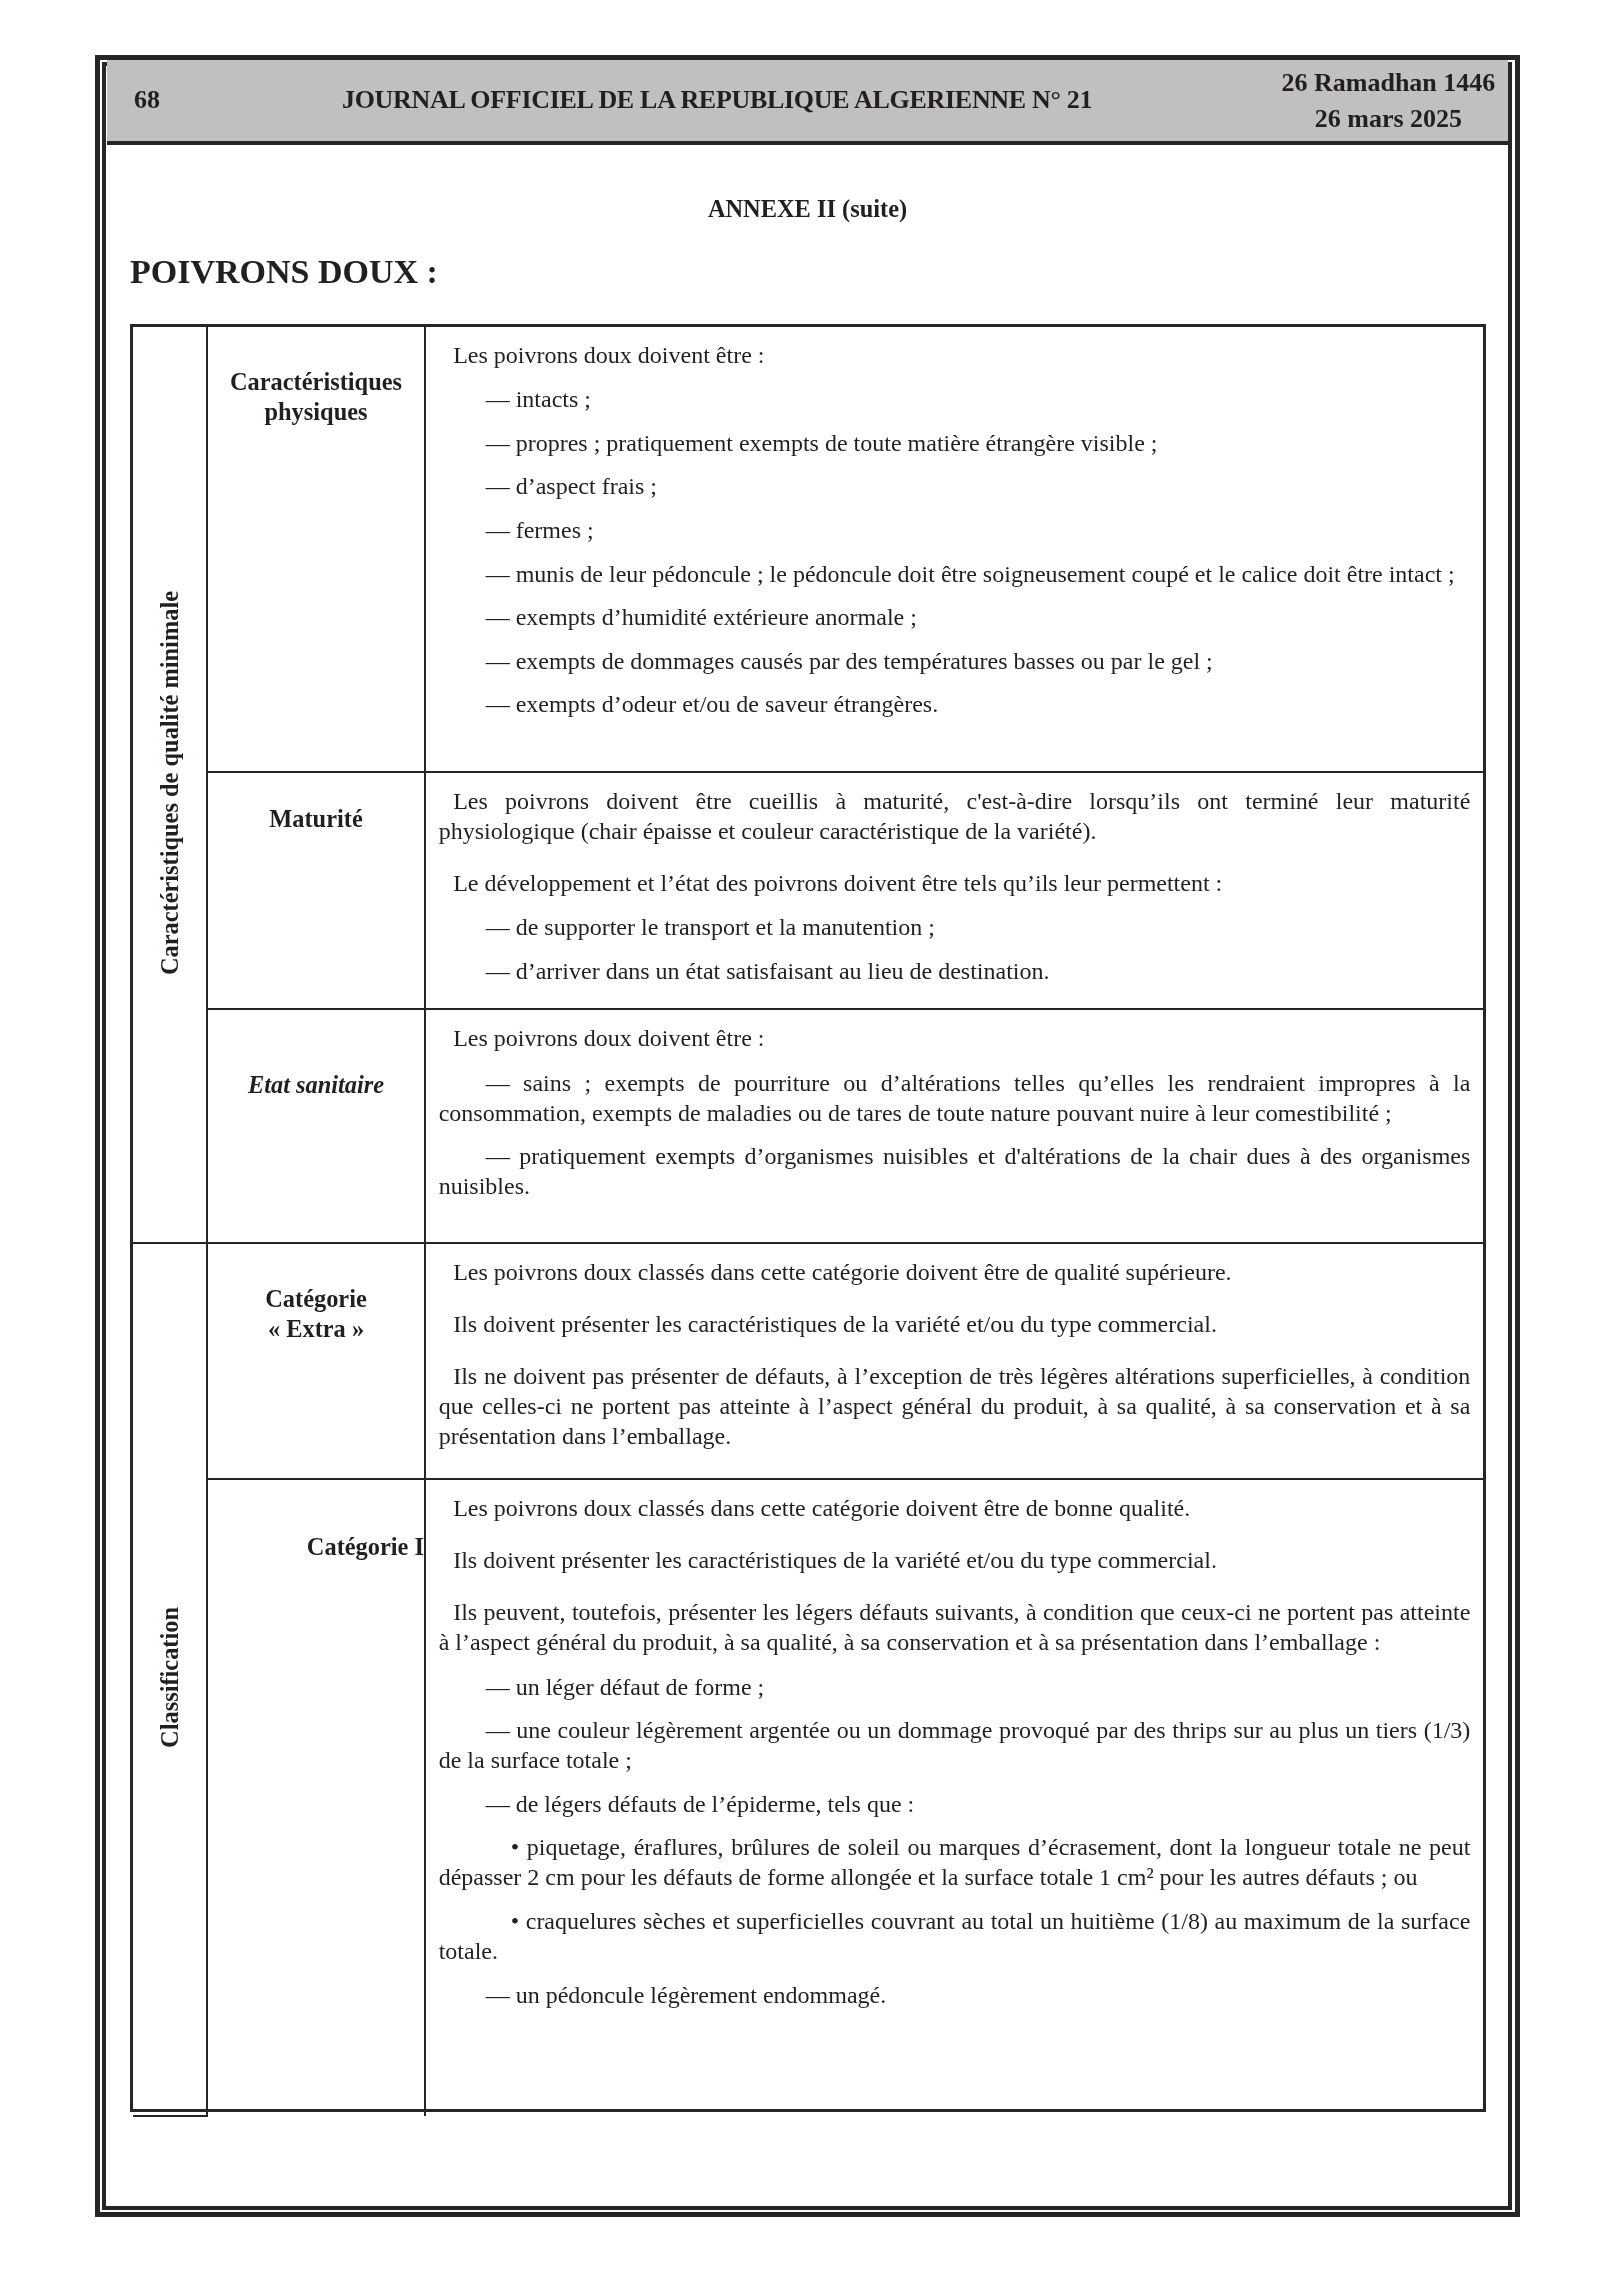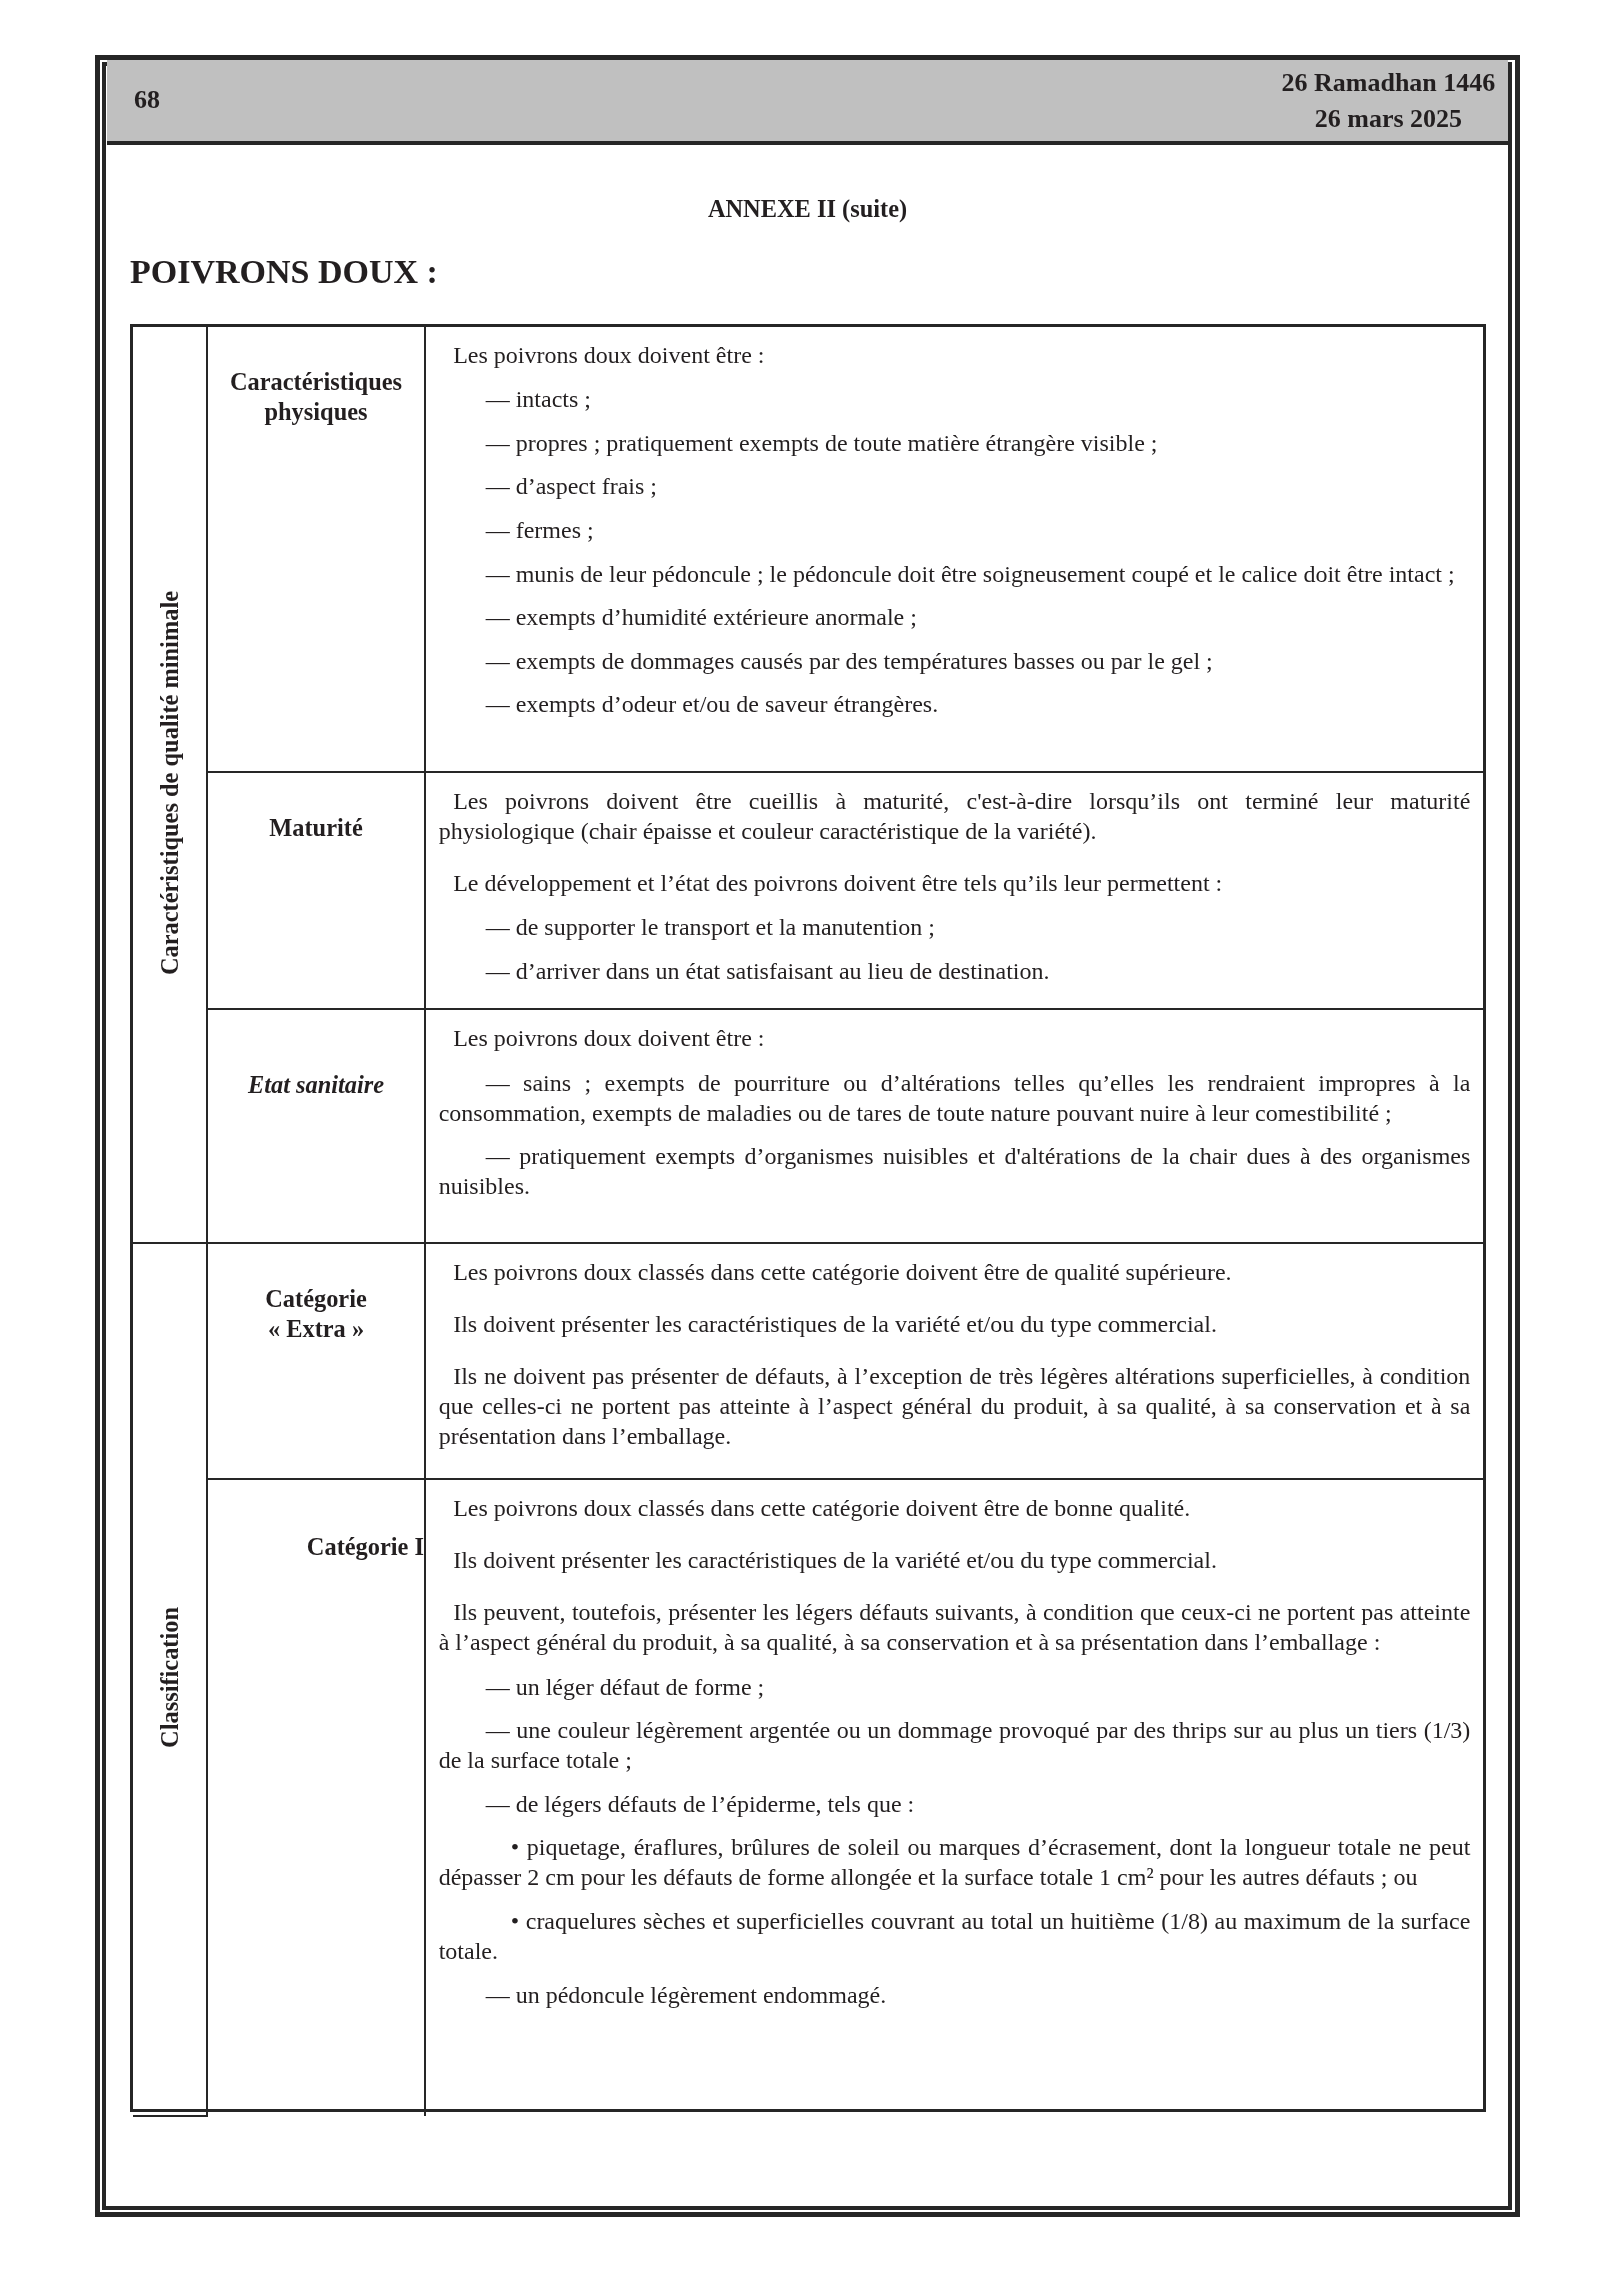--- a/index.html
+++ b/index.html
@@ -34,20 +34,21 @@
   .p.gap { margin-top: 22px; }
 </style>
 </head>
 <body>
 
 <div class="frame-outer"></div>
 <div class="frame-inner"></div>
 
 <div class="header-band">
   <span class="hdr-page">68</span>
+  <span class="hdr-title">JOURNAL OFFICIEL DE LA REPUBLIQUE ALGERIENNE N° 21</span>
   <div class="hdr-dates">
     <div>26 Ramadhan 1446</div>
     <div>26 mars 2025</div>
   </div>
 </div>
 
 <div class="annexe-title">ANNEXE II (suite)</div>
 <div class="section-title">POIVRONS DOUX :</div>
 
 <div class="table-wrap">
@@ -70,21 +71,21 @@
             <p class="p dash">— propres ; pratiquement exempts de toute matière étrangère visible ;</p>
             <p class="p dash">— d’aspect frais ;</p>
             <p class="p dash">— fermes ;</p>
             <p class="p dash">— munis de leur pédoncule ; le pédoncule doit être soigneusement coupé et le calice doit être intact ;</p>
             <p class="p dash">— exempts d’humidité extérieure anormale ;</p>
             <p class="p dash">— exempts de dommages causés par des températures basses ou par le gel ;</p>
             <p class="p dash">— exempts d’odeur et/ou de saveur étrangères.</p>
           </td>
         </tr>
         <tr style="height: 235px;">
-          <td class="c-label" style="padding-top: 40px;">
+          <td class="c-label" style="padding-top: 31px;">
             <span class="lbl-inner">Maturité</span>
           </td>
           <td class="c-text">
             <p class="p ">Les poivrons doivent être cueillis à maturité, c'est-à-dire lorsqu’ils ont terminé leur maturité physiologique (chair épaisse et couleur caractéristique de la variété).</p>
             <p class="p gap">Le développement et l’état des poivrons doivent être tels qu’ils leur permettent :</p>
             <p class="p dash">— de supporter le transport et la manutention ;</p>
             <p class="p dash">— d’arriver dans un état satisfaisant au lieu de destination.</p>
           </td>
         </tr>
         <tr style="height: 234px;">

